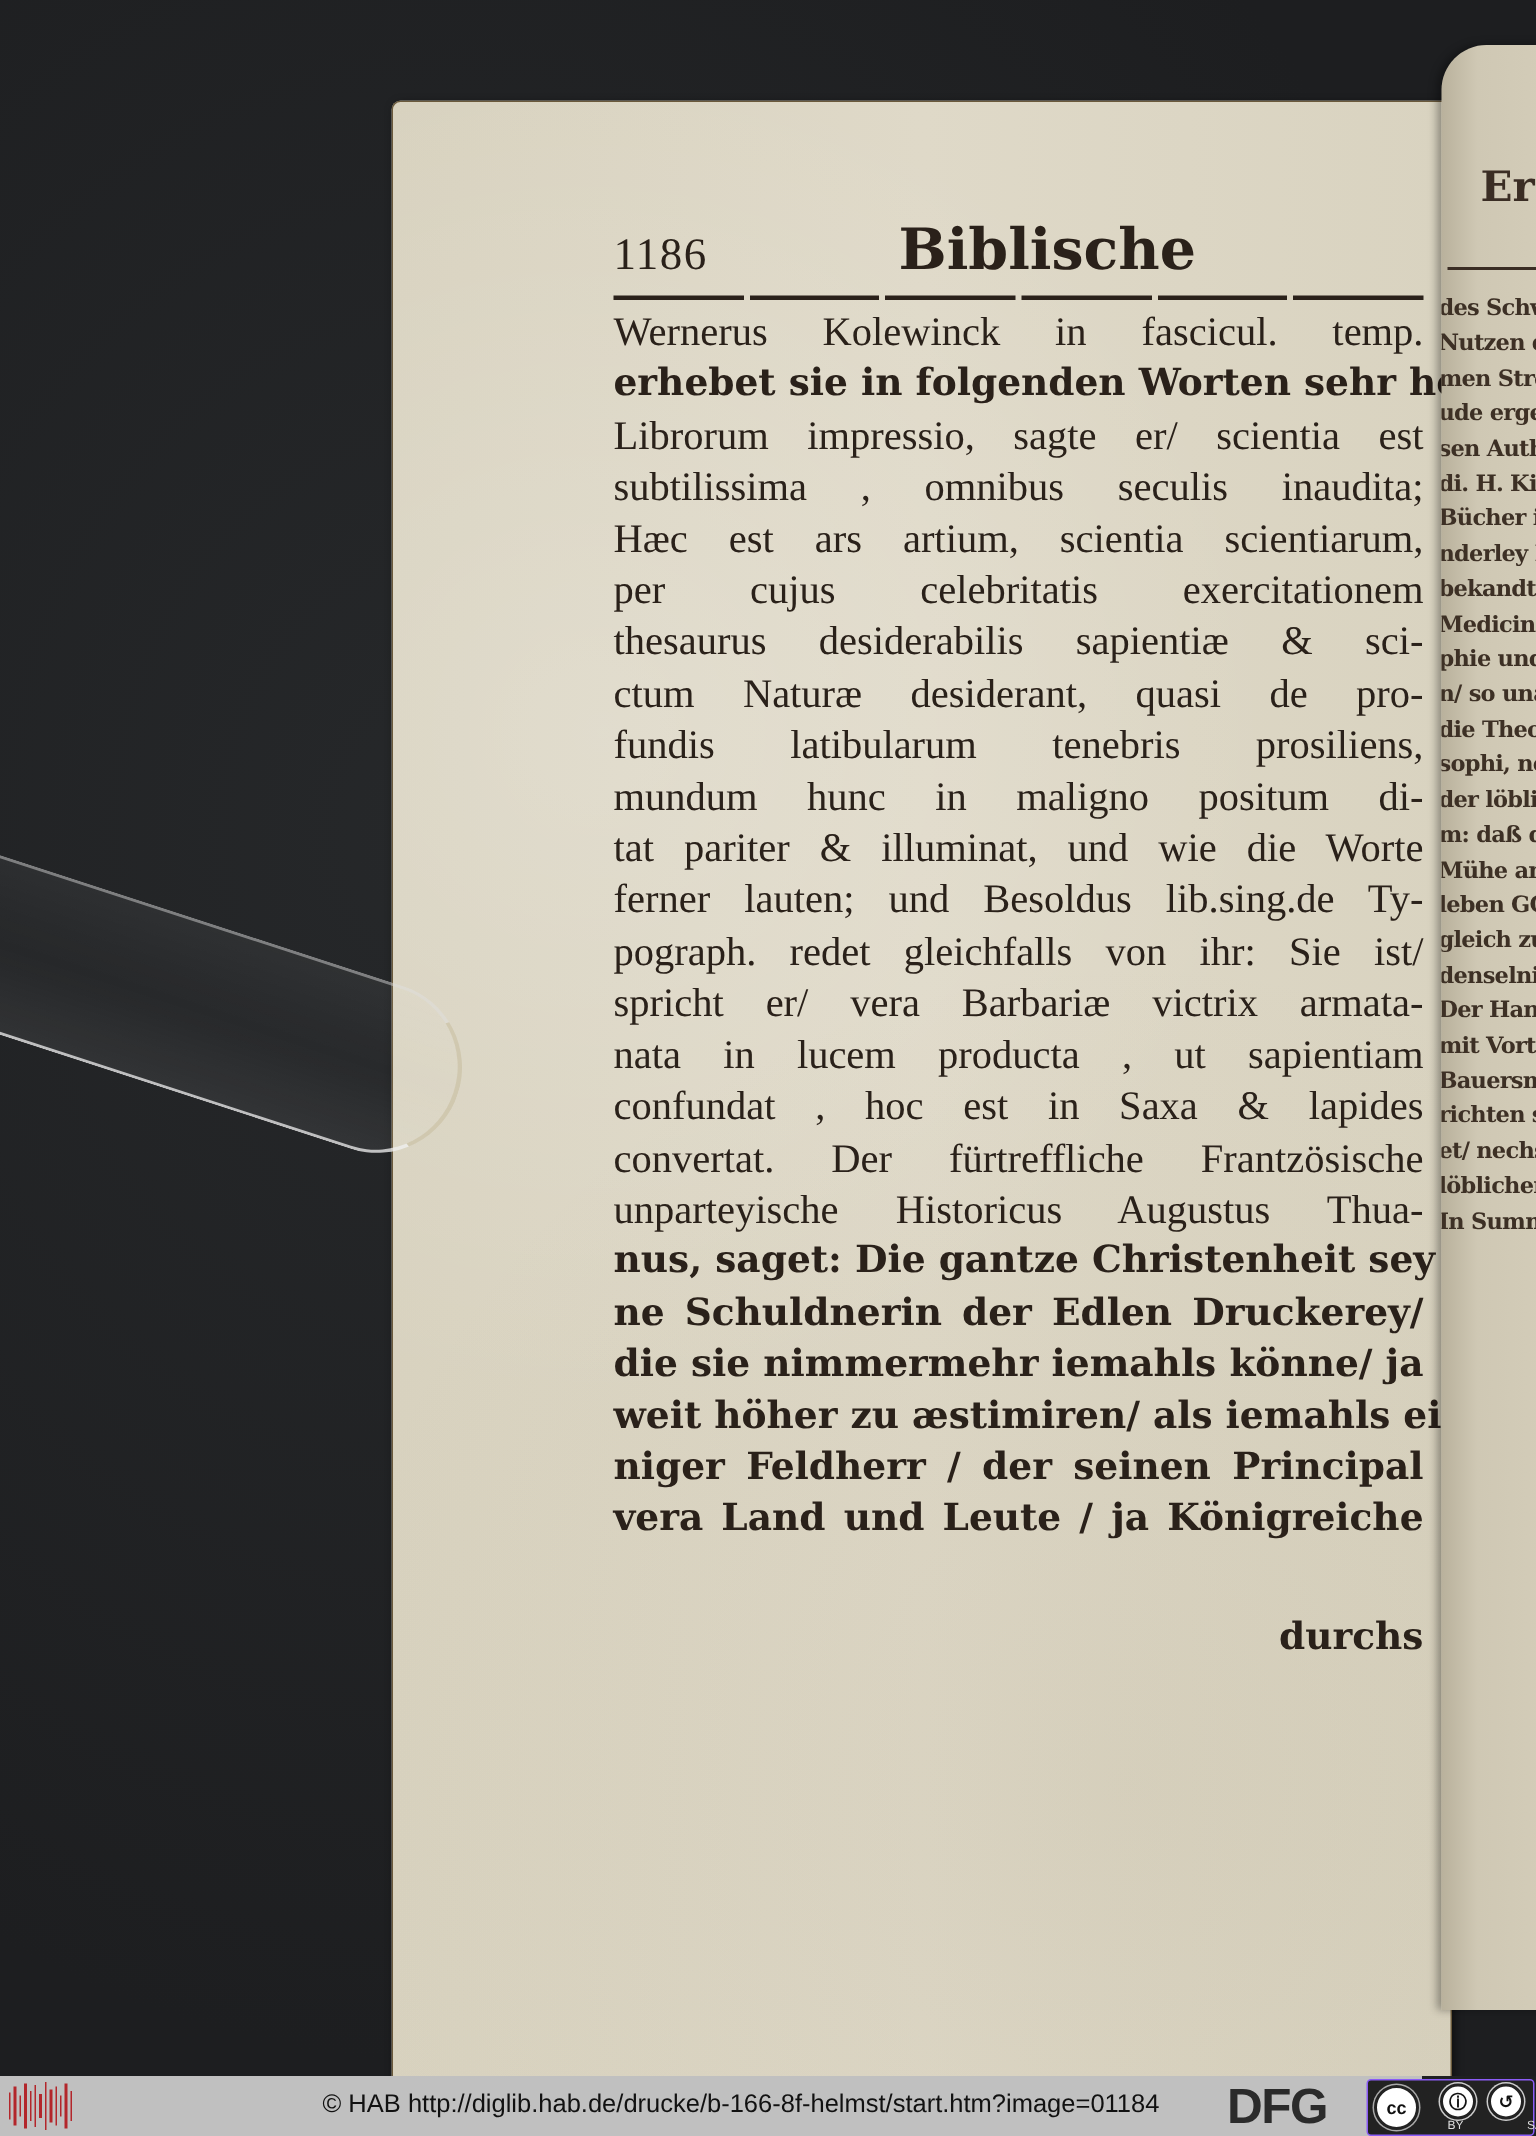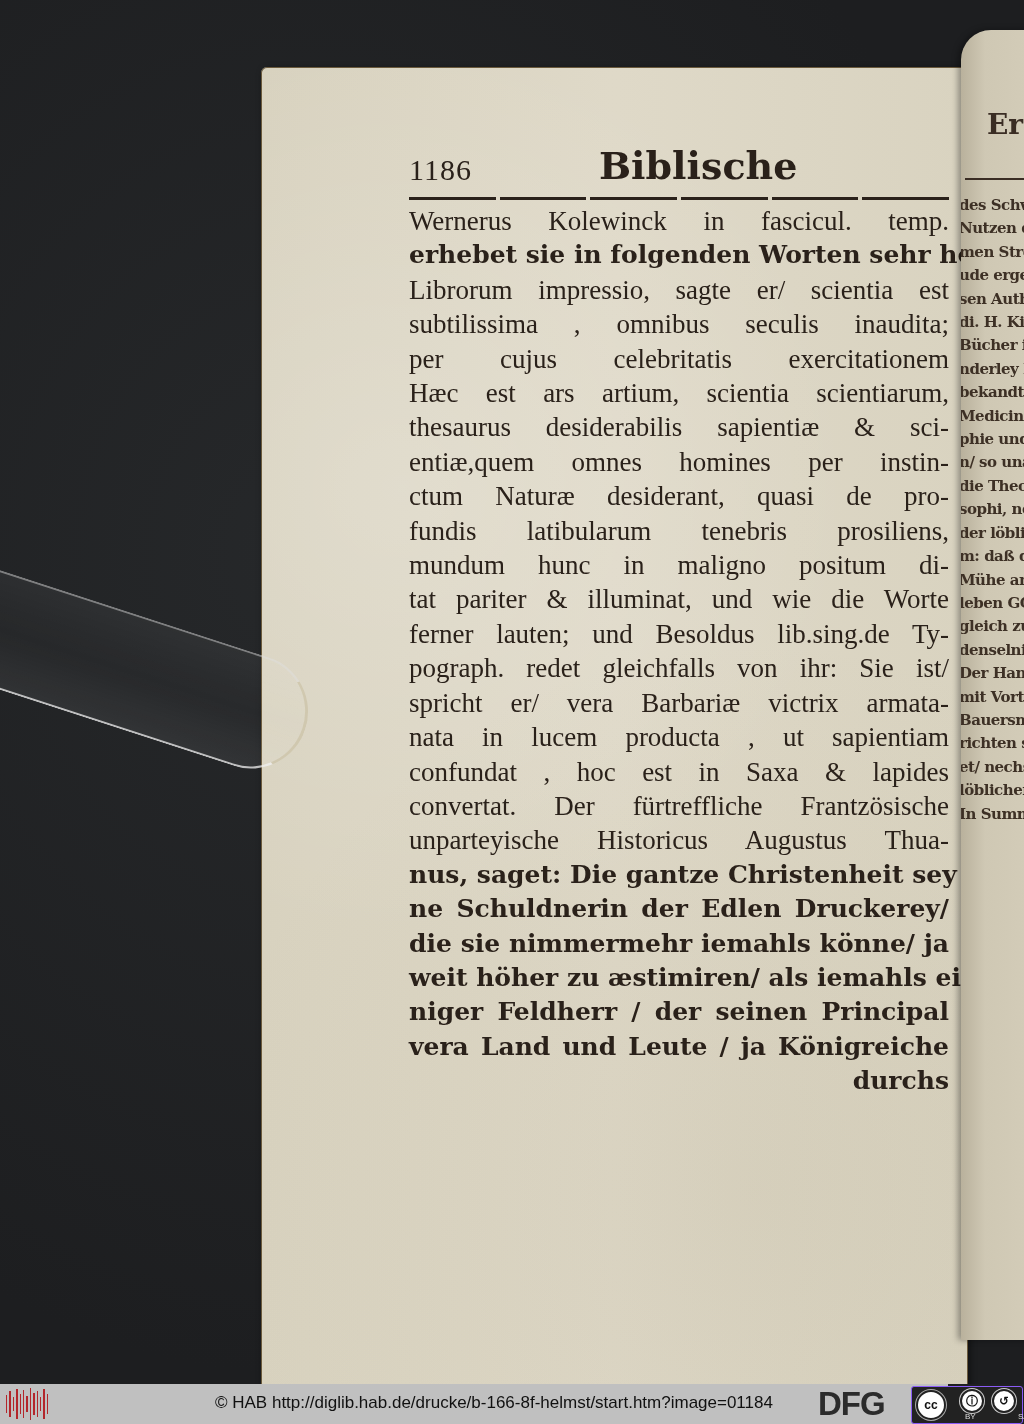--- a/index.html
+++ b/index.html
@@ -103,20 +103,21 @@
       font-family: "Liberation Serif", serif;
     }
     .line.fraktur {
       font-family: "DejaVu Serif", serif;
       font-weight: bold;
       font-size: 25px;
     }
     .line.right {
       text-align: center;
       text-align-last: right;
+      margin-top: 44px;
     }
     
     .next-page {
       position: absolute;
       left: 961px;
       top: 30px;
       width: 80px;
       height: 1310px;
       background: linear-gradient(90deg, #b9b19c 0%, #cfc8b4 30%, #d4cdb9 100%);
       border-radius: 30px 0 0 0;
@@ -279,24 +280,23 @@
           <span></span>
           <span></span>
           <span></span>
           <span></span>
       </div>
       <div class="text-lines">
         <div class="line">Wernerus Kolewinck in fascicul. temp.</div>
         <div class="line fraktur">erhebet sie in folgenden Worten sehr hoch:</div>
         <div class="line">Librorum impressio, sagte er/ scientia est</div>
         <div class="line">subtilissima , omnibus seculis inaudita;</div>
+        <div class="line">Hæc est ars artium, scientia scientiarum,</div>
         <div class="line">per cujus celebritatis exercitationem</div>
-        <div class="line">Hæc est ars artium, scientia scientiarum,</div>
         <div class="line">thesaurus desiderabilis sapientiæ &amp; sci-</div>
-        <div class="line">entiæ,quem omnes homines per instin-</div>
         <div class="line">ctum Naturæ desiderant, quasi de pro-</div>
         <div class="line">fundis latibularum tenebris prosiliens,</div>
         <div class="line">mundum hunc in maligno positum di-</div>
         <div class="line">tat pariter &amp; illuminat, und wie die Worte</div>
         <div class="line">ferner lauten; und Besoldus lib.sing.de Ty-</div>
         <div class="line">pograph. redet gleichfalls von ihr: Sie ist/</div>
         <div class="line">spricht er/ vera Barbariæ victrix armata-</div>
         <div class="line">nata in lucem producta , ut sapientiam</div>
         <div class="line">confundat , hoc est in Saxa &amp; lapides</div>
         <div class="line">convertat. Der fürtreffliche Frantzösische</div>

